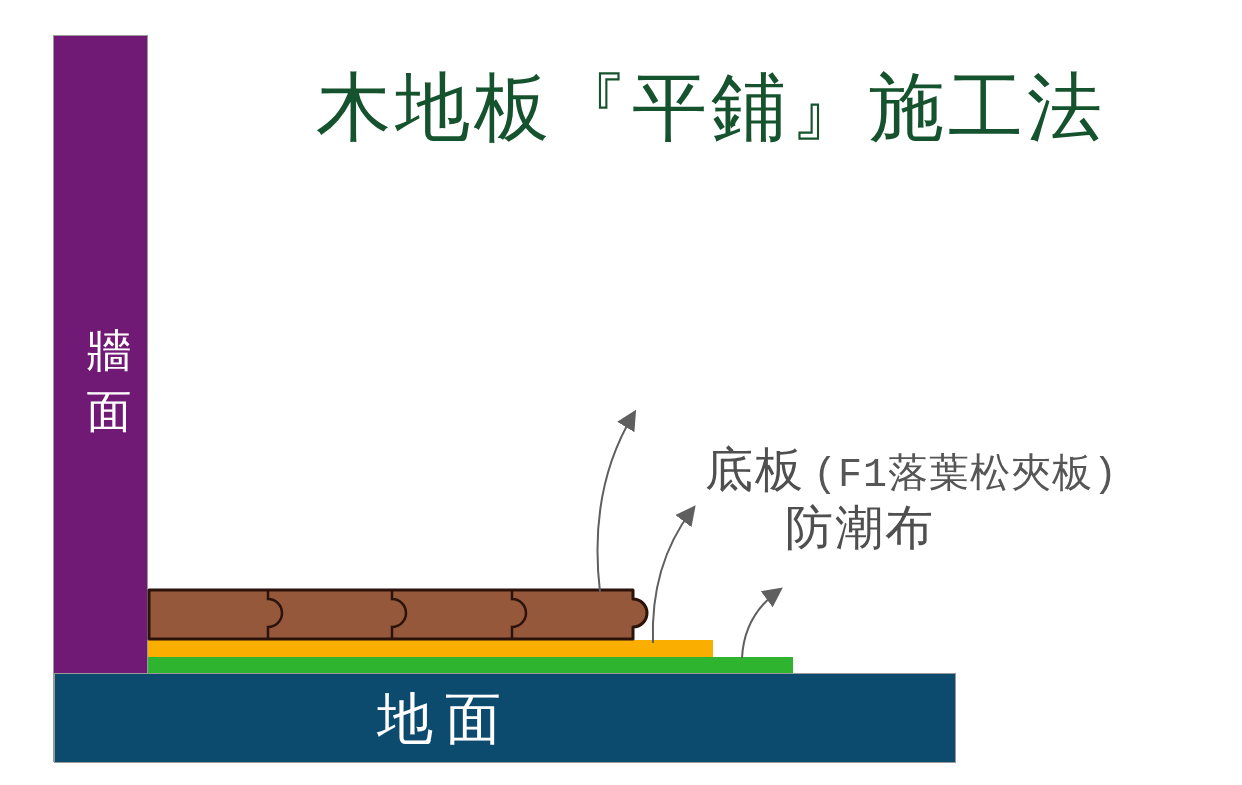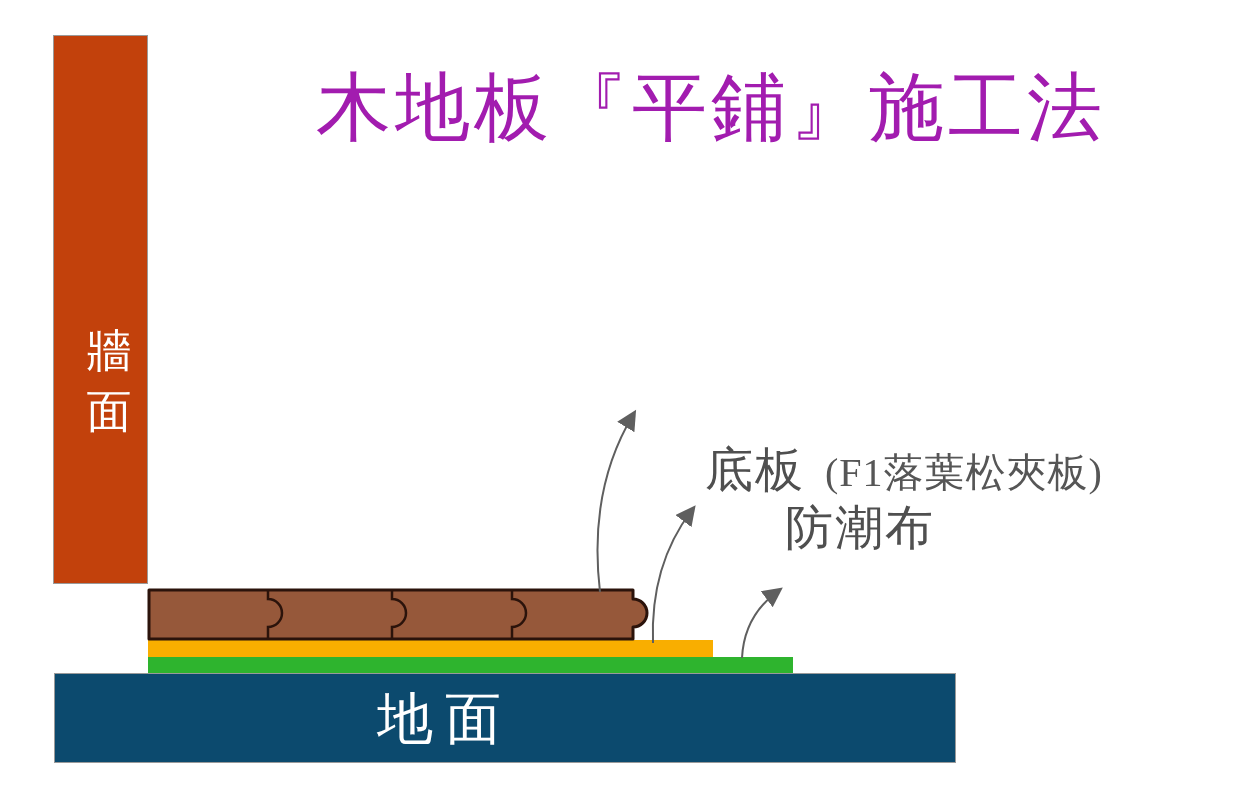--- a/index.html
+++ b/index.html
@@ -14,32 +14,32 @@
     height: 785px;
     background: #ffffff;
     overflow: hidden;
   }
   .page-title {
     position: absolute;
     left: 316px;
     top: 58px;
     font-size: 75px;
     letter-spacing: 4px;
-    color: #a21caf;
+    color: #14532d;
     font-weight: 400;
     white-space: nowrap;
     font-family: "Liberation Sans", sans-serif;
   }
   .wall {
     position: absolute;
     left: 53px;
     top: 35px;
     width: 95px;
-    height: 549px;
-    background: #c2410c;
+    height: 727px;
+    background: #701a75;
     border: 1px solid #9a9a9a;
     box-sizing: border-box;
   }
   .wall-label {
     position: absolute;
     left: 30px;
     top: 285px;
     width: 50px;
     font-family: "Liberation Serif", serif;
     font-size: 45px;
@@ -100,25 +100,25 @@
     color: #4f4f4f;
     font-size: 48px;
     letter-spacing: 2px;
     white-space: nowrap;
     font-family: "Liberation Sans", sans-serif;
   }
   .callout-wood   { left: 643px; top: 347px; }
   .callout-under  { left: 705px; top: 438px; }
   .callout-moist  { left: 785px; top: 496px; }
   .callout-note {
-    font-family: Liberation Serif, serif;
+    font-family: Liberation Mono, monospace;
     font-size: 40px;
     letter-spacing: 1px;
     color: #565656;
-    margin-left: 20px;
+    margin-left: 8px;
   }
 </style>
 </head>
 <body>
 
 <div class="stage">
 
   <div class="page-title">木地板『平鋪』施工法</div>
 
   <div class="wall">

